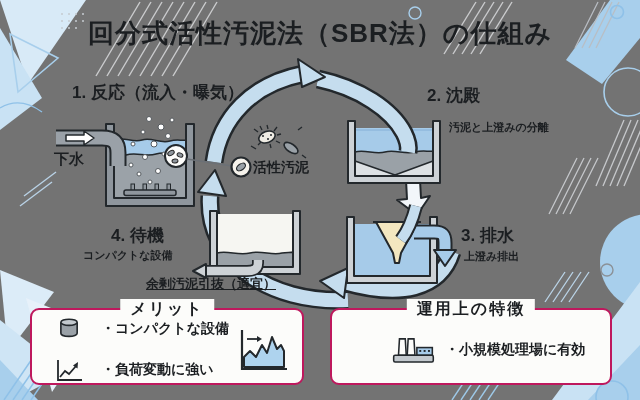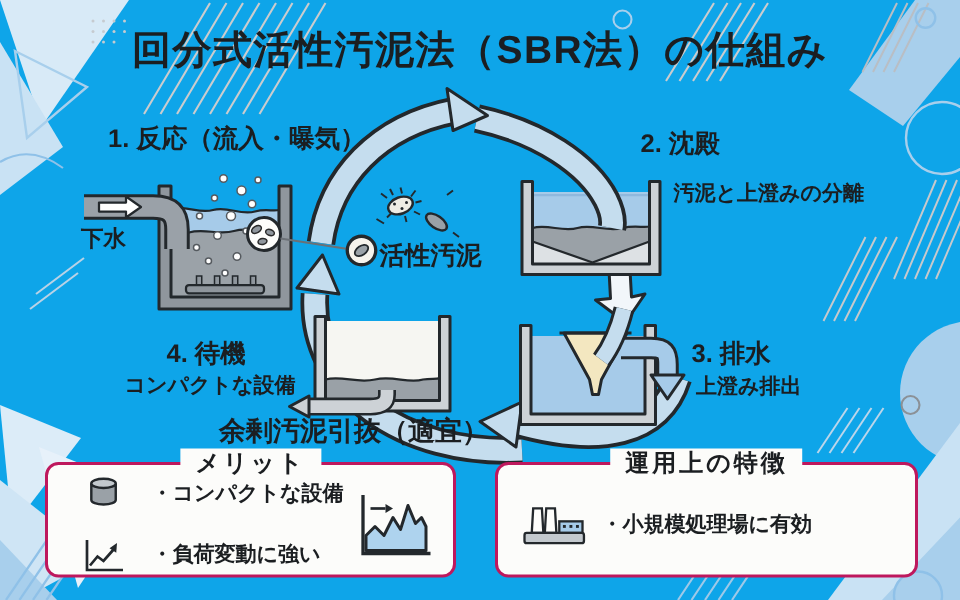--- a/index.html
+++ b/index.html
@@ -1,28 +1,28 @@
 <!DOCTYPE html>
 <html><head>
 <meta charset="utf-8">
 <style>
   * { margin:0; padding:0; box-sizing:border-box; }
   html,body { width:640px; height:400px; }
   .canvas {
     position:relative; width:640px; height:400px;
-    background:#0ea5e9; overflow:hidden;
+    background:#737373; overflow:hidden;
     font-family:"Liberation Sans","DejaVu Sans",sans-serif;
     color:#1b1e21;
   }
   svg.scene { position:absolute; inset:0; z-index:1; }
   .lbl { position:absolute; z-index:2; font-weight:800; white-space:nowrap; }
   .title { left:0; right:0; top:16px; text-align:center; font-size:26px; letter-spacing:1px; }
   .stage { font-size:17px; }
-  .sub  { font-size:14px; }
-  .tiny { font-size:18px; }
+  .sub  { font-size:11px; }
+  .tiny { font-size:13px;text-decoration:underline; }
   .box {
     position:absolute; z-index:2; top:308px; height:77px;
     background:#fcfcfa; border:2px solid #be185d; border-radius:9px;
   }
   .box-title {
     position:absolute; top:-11px; left:50%; transform:translateX(-50%);
     background:#fcfcfa; padding:0 10px; font-size:16px; font-weight:800;
     letter-spacing:2px; white-space:nowrap;
   }
   .box-body { display:flex; align-items:center; height:100%; padding:12px 10px 6px 12px; }
@@ -263,21 +263,21 @@
           <line x1="298" y1="130" x2="302" y2="127"></line>
         <line x1="302" y1="155" x2="306" y2="158"></line>
       </g>
     </g>
   </svg>
 
   <div class="lbl title">回分式活性汚泥法（SBR法）の仕組み</div>
 
   <div class="lbl stage" style="left:72px;top:81px;">1. 反応（流入・曝気）</div>
   <div class="lbl" style="left:54px;top:150px;font-size:15px;">下水</div>
-  <div class="lbl" style="left:253px;top:159px;font-size:17px;">活性汚泥</div>
+  <div class="lbl" style="left:253px;top:159px;font-size:14px;">活性汚泥</div>
 
   <div class="lbl stage" style="left:427px;top:84px;">2. 沈殿</div>
   <div class="lbl sub" style="left:449px;top:120px;">汚泥と上澄みの分離</div>
 
   <div class="lbl stage" style="left:461px;top:224px;">3. 排水</div>
   <div class="lbl sub" style="left:464px;top:249px;">上澄み排出</div>
 
   <div class="lbl stage" style="left:111px;top:224px;">4. 待機</div>
   <div class="lbl sub" style="left:83px;top:248px;">コンパクトな設備</div>
   <div class="lbl tiny" style="left:146px;top:275px;">余剰汚泥引抜（適宜）</div>
@@ -308,21 +308,21 @@
       </div>
       <svg width="54" height="48" viewBox="0 0 54 48" style="flex:none;margin-right:2px;">
         <polygon points="8,41 8,31 14,25 20,31 26,19 31,27 36,11 41,23 45,19 48,25 48,41" fill="#aed3ee" stroke="#23282c" stroke-width="2" stroke-linejoin="round"></polygon>
         <polyline points="6,4 6,43 51,43" fill="none" stroke="#23282c" stroke-width="2.2"></polyline>
         <line x1="11" y1="13" x2="21" y2="13" stroke="#23282c" stroke-width="1.8"></line>
         <polygon points="21,10 21,16 26,13" fill="#23282c"></polygon>
       </svg>
     </div>
   </div>
 
-  <div class="box" style="left:330px;width:282px;">
+  <div class="box" style="left:330px;width:282px;padding-left:44px;">
     <div class="box-title">運用上の特徴</div>
     <div class="box-body">
       <div class="rows">
         <div class="row">
           <span class="icon-slot">
             <svg width="46" height="29" viewBox="0 0 46 30">
               <polygon points="9,4 15,4 16,21 8,21" fill="#fdfdfb" stroke="#23282c" stroke-width="1.6"></polygon>
               <polygon points="18,4 24,4 25,21 17,21" fill="#fdfdfb" stroke="#23282c" stroke-width="1.6"></polygon>
               <rect x="27" y="13" width="16" height="8" fill="#a6cbe9" stroke="#23282c" stroke-width="1.6"></rect>
               <rect x="29.5" y="15.5" width="2" height="2" fill="#23282c"></rect>

